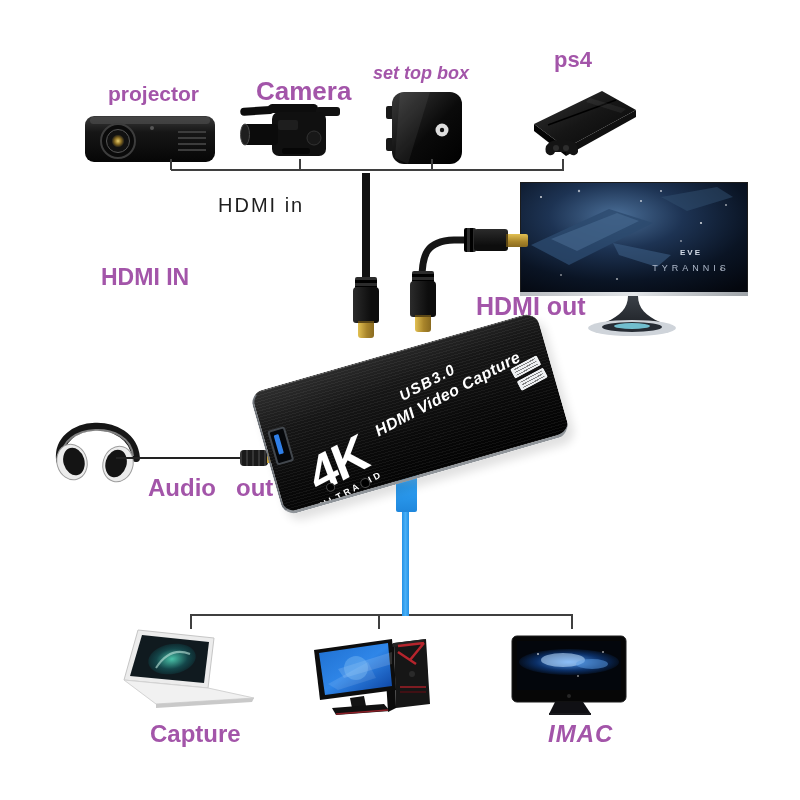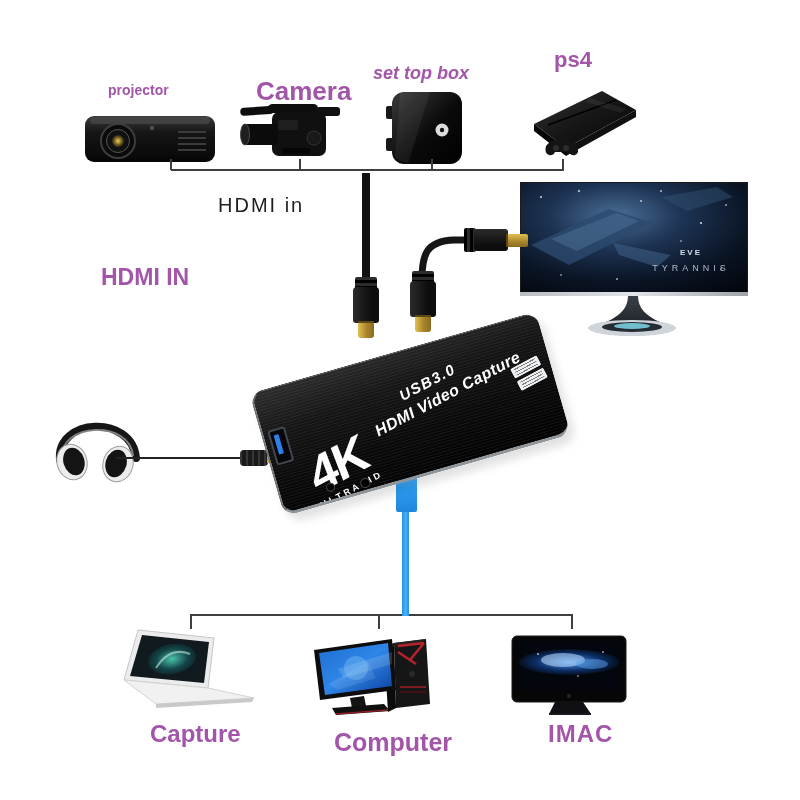--- a/index.html
+++ b/index.html
@@ -69,21 +69,21 @@
   .mon-screen { position:absolute; left:520px; top:182px; z-index:1; border:1px solid #1c1c1c; }
   .mon-strip { position:absolute; left:520px; top:292px; width:228px; height:4px; z-index:1;
     background:linear-gradient(90deg,#b9bcc0,#e2e5e8 50%,#9ea3a8); }
   .mon-stand { position:absolute; left:584px; top:296px; z-index:1; }
 </style>
 </head>
 <body>
 
 <div id="canvas">
 
-  <div class="plabel" style="left:108px; top:82px; font-size:14px;">projector</div>
+  <div class="plabel" style="left:108px; top:82px; font-size:21px;">projector</div>
   <div class="plabel" style="left:256px; top:76px; font-size:26px;">Camera</div>
   <div class="plabel" style="left:373px; top:63px; font-size:18px;font-style:italic;">set top box</div>
   <div class="plabel" style="left:554px; top:47px; font-size:22px;">ps4</div>
 
   <svg class="abs" style="left:82px; top:104px;" width="136" height="66" viewBox="0 0 136 66">
     <defs>
       <linearGradient id="prjG" x1="0" y1="0" x2="0" y2="1">
         <stop offset="0" stop-color="#3a3a3a"></stop>
           <stop offset=".35" stop-color="#161616"></stop>
           <stop offset="1" stop-color="#060606"></stop>
@@ -225,38 +225,40 @@
       </linearGradient>
     </defs>
     <path d="M44,0 L54,0 C54,12 62,20 76,26 L22,26 C36,20 44,12 44,0 Z" fill="url(#stdG)" opacity=".92"></path>
     <ellipse cx="48" cy="32" rx="44" ry="8" fill="#cfd4da"></ellipse>
     <ellipse cx="48" cy="31" rx="30" ry="5" fill="#262c34"></ellipse>
     <ellipse cx="48" cy="30" rx="18" ry="3" fill="#7fd8ea" opacity=".85"></ellipse>
   </svg>
 
   <div class="abs" style="left:218px; top:194px; font-size:20px; letter-spacing:2px; color:#1f1f1f;">HDMI in</div>
   <div class="plabel" style="left:101px; top:264px; font-size:23px;">HDMI IN</div>
+  <div class="plabel" style="left:476px; top:292px; font-size:25px;">HDMI out</div>
 
   <svg class="abs" style="left:48px; top:398px;" width="96" height="90" viewBox="0 0 96 90">
     <path d="M12,62 C8,20 84,16 88,60" fill="none" stroke="#161616" stroke-width="8" stroke-linecap="round"></path>
     <path d="M14,60 C11,25 82,21 85,58" fill="none" stroke="#e8e8e8" stroke-width="2" opacity=".5"></path>
     <g transform="rotate(-16 24 64)">
       <ellipse cx="24" cy="64" rx="15" ry="18" fill="#ececec" stroke="#9d9d9d"></ellipse>
       <ellipse cx="26" cy="64" rx="10.5" ry="14" fill="#141414"></ellipse>
     </g>
     <g transform="rotate(16 70 66)">
       <ellipse cx="70" cy="66" rx="15" ry="18" fill="#ececec" stroke="#9d9d9d"></ellipse>
       <ellipse cx="68" cy="66" rx="10.5" ry="14" fill="#141414"></ellipse>
     </g>
   </svg>
   <div class="abs" style="left:116px; top:457px; width:126px; height:2px; background:#222; z-index:1;"></div>
   <div class="audio-plug">
     <div class="sleeve"></div>
     <div class="gold"></div>
   </div>
+  <div class="plabel" style="left:148px; top:474px; font-size:24px;">Audio   out</div>
 
   <div class="usb-conn"></div>
   <div class="usb-cable"></div>
 
   <div class="card">
     <div class="card-print">
       <div class="logo-4k">
         <div class="big">4K</div>
         <div class="sub">ULTRA HD</div>
       </div>
@@ -343,16 +345,15 @@
     <ellipse cx="84" cy="30" rx="16" ry="5" fill="#5ea0e8" opacity=".5"></ellipse>
     <circle cx="30" cy="20" r="1" fill="#fff" opacity=".7"></circle>
     <circle cx="95" cy="18" r="1" fill="#fff" opacity=".6"></circle>
     <circle cx="70" cy="42" r="1" fill="#fff" opacity=".5"></circle>
     <circle cx="61" cy="62" r="2" fill="#262626"></circle>
     <polygon points="47,68 75,68 83,80 41,80" fill="#101014"></polygon>
     <rect x="41" y="79" width="42" height="2" fill="#1a1a1e"></rect>
   </svg>
 
   <div class="plabel" style="left:150px; top:720px; font-size:24px;">Capture</div>
-  <div class="plabel" style="left:334px; top:728px; font-size:25px;">Computer</div>
-  <div class="plabel" style="left:548px; top:720px; font-size:24px; letter-spacing:1px;">IMAC</div>
+  <div class="plabel" style="left:548px; top:720px; font-size:24px; letter-spacing:1px;font-style:italic;">IMAC</div>
 
 </div>
 
 </body></html>

